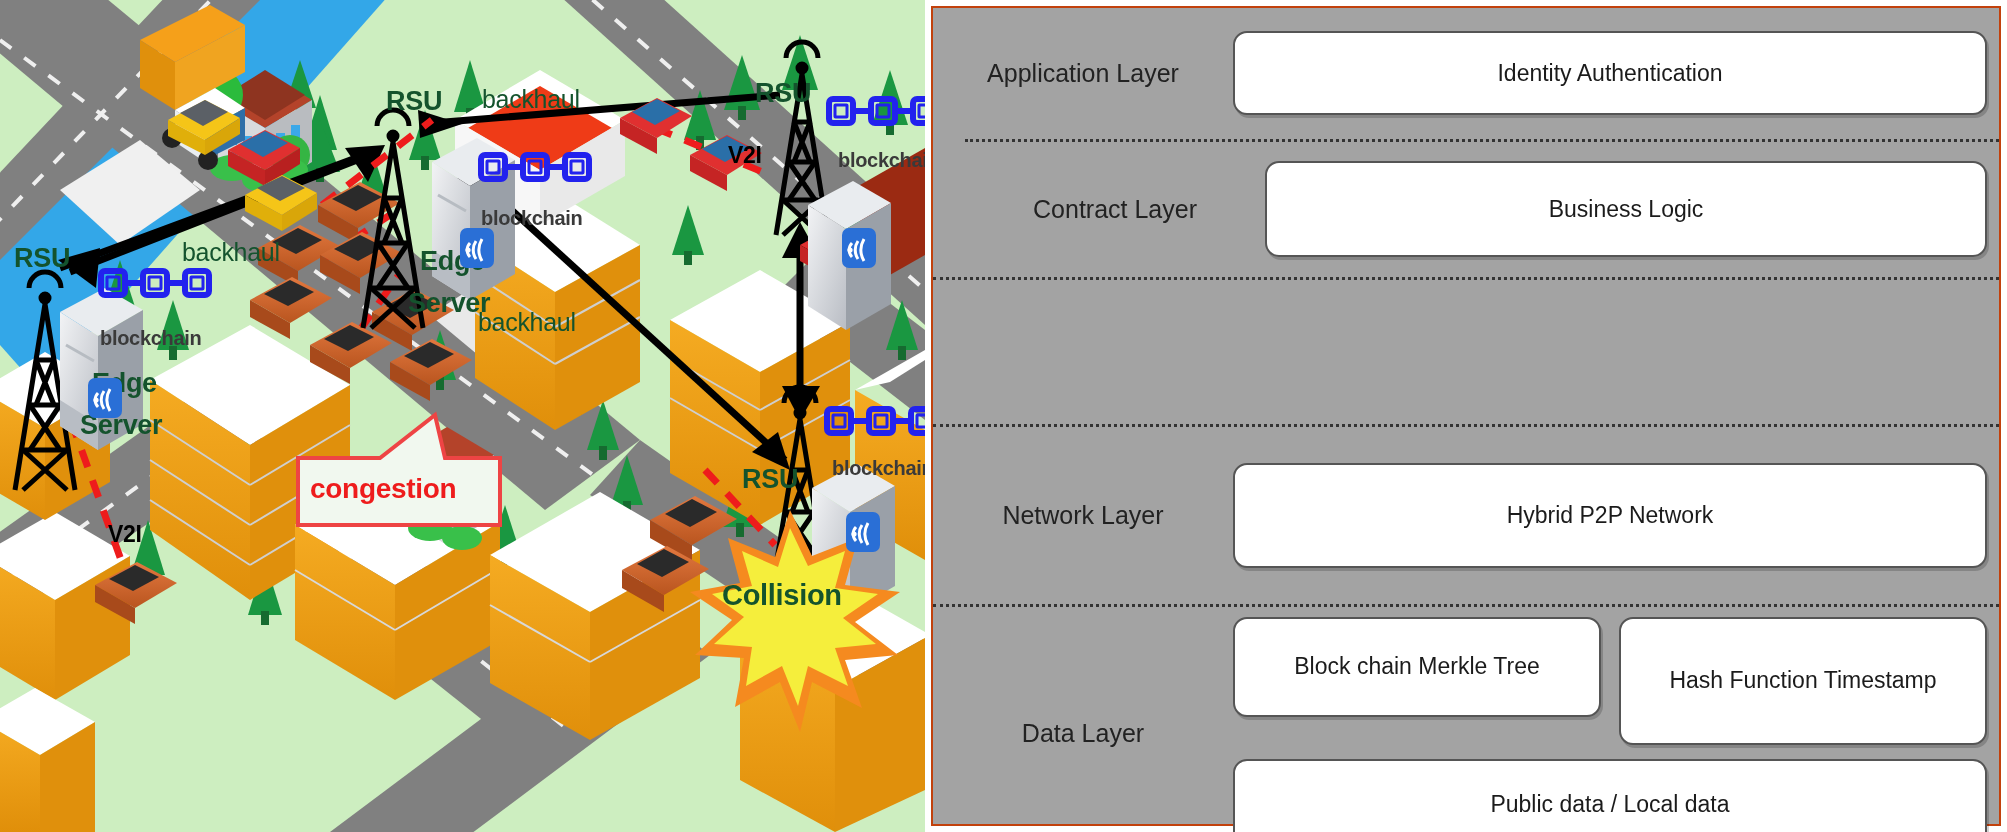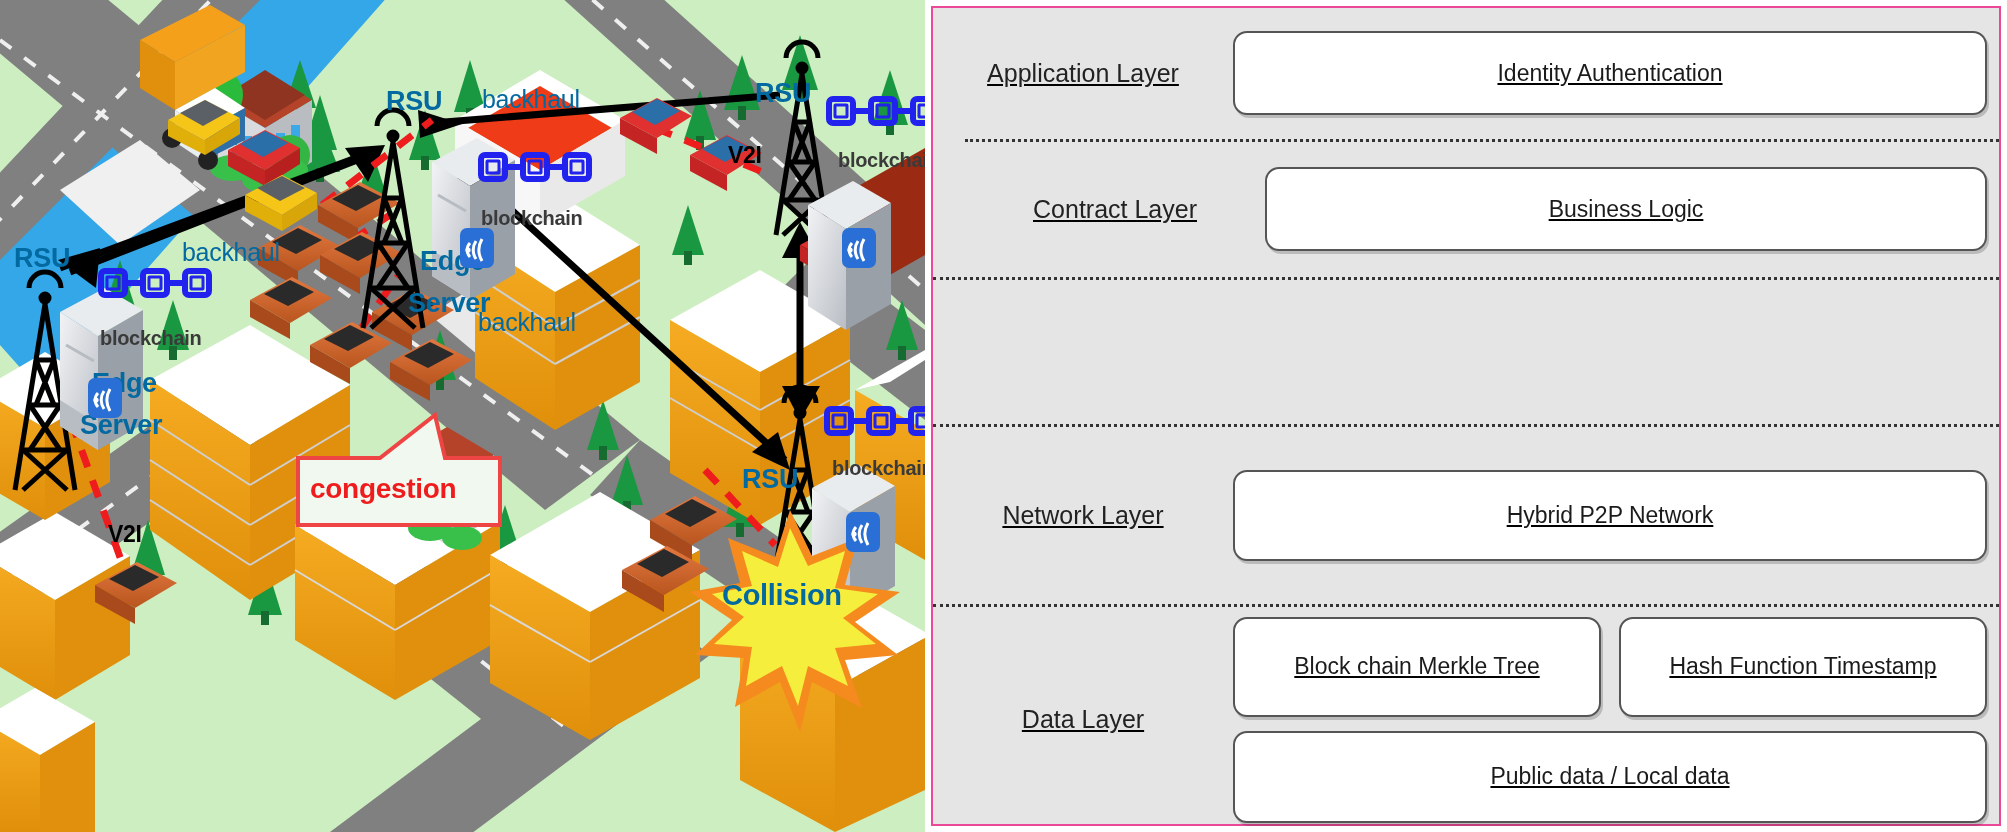--- a/index.html
+++ b/index.html
@@ -3,42 +3,42 @@
 <meta charset="utf-8">
 <style>
   html,body{margin:0;padding:0;background:#fff;}
   body{width:2007px;height:832px;font-family:"Liberation Sans",sans-serif;overflow:hidden;}
   .root{position:relative;width:2007px;height:832px;display:flex;}
 
   
   .map{position:relative;width:925px;height:832px;background:#cdeec0;overflow:hidden;flex:0 0 925px;}
   .map-svg{position:absolute;left:0;top:0;width:925px;height:832px;}
 
-  .lbl{position:absolute;font-family:"Liberation Sans",sans-serif;font-weight:bold;color:#0369a1;
+  .lbl{position:absolute;font-family:"Liberation Sans",sans-serif;font-weight:bold;color:#14532d;
        white-space:nowrap;line-height:1;letter-spacing:-0.3px;}
   .lbl.v2i{color:#000000;}
   .lbl.cong{color:#ee1c1c;}
   .lbl.gray{color:#3a3a3a;}
 
   
   .chain{position:absolute;display:flex;align-items:center;}
   .chain .blk{width:30px;height:30px;border:6px solid #2222ee;border-radius:7px;
               background:transparent;box-sizing:border-box;position:relative;}
   .chain .blk::after{content:"";position:absolute;left:50%;top:50%;width:9px;height:9px;
               transform:translate(-50%,-50%);border:3px solid #2222ee;border-radius:2px;}
   .chain .lnk{width:12px;height:6px;background:#2222ee;}
 
   
   .wifi{position:absolute;width:34px;height:40px;background:#2a6fd6;border-radius:7px;}
   .wifi svg{position:absolute;left:4px;top:5px;}
 
   
   .stack{position:relative;flex:1 1 auto;height:832px;background:#fff;padding:0;box-sizing:border-box;}
-  .stack-frame{position:absolute;left:6px;top:6px;right:6px;bottom:6px;border:2px solid #ec4899;
-               box-sizing:border-box;display:flex;flex-direction:column;background:#e5e5e5;text-decoration:underline;}
+  .stack-frame{position:absolute;left:6px;top:6px;right:6px;bottom:6px;border:2px solid #c2410c;
+               box-sizing:border-box;display:flex;flex-direction:column;background:#a3a3a3;}
   .layer{position:relative;display:flex;align-items:center;box-sizing:border-box;}
   .layer + .layer{border-top:3px dotted #333;}
   .layer .lname{width:300px;flex:0 0 300px;text-align:center;font-size:25px;color:#222;
                 font-family:"Liberation Sans",sans-serif;}
   .layer .lbody{flex:1 1 auto;display:flex;gap:16px;flex-wrap:wrap;align-items:center;
                 justify-content:flex-start;padding-right:12px;}
   .card{border:2px solid #555;border-radius:14px;background:#fff;box-sizing:border-box;
         display:flex;align-items:center;justify-content:center;text-align:center;
         font-size:23px;color:#1b1b1b;padding:8px 10px;
         box-shadow:2px 3px 0 rgba(0,0,0,0.18);font-family:"Liberation Sans",sans-serif;}
@@ -658,40 +658,40 @@
       <div class="layer" style="flex:0 0 16%;">
         <div class="lname">Application Layer</div>
         <div class="lbody">
           <div class="card wide" style="height:84px;">Identity Authentication</div>
         </div>
       </div>
 
       <div class="layer" style="flex:0 0 17%;margin-left:32px;">
         <div class="lname">Contract Layer</div>
         <div class="lbody">
-          <div class="card wide" style="height:84px;">Business Logic</div>
+          <div class="card wide" style="height:96px;">Business Logic</div>
         </div>
       </div>
 
       <div class="layer" style="flex:0 0 18%;">
       </div>
 
       <div class="layer" style="flex:0 0 22%;">
         <div class="lname">Network Layer</div>
         <div class="lbody" style="gap:18px;">
-          <div class="card" style="flex:1 1 0;height:91px;">Hybrid P2P Network</div>
+          <div class="card" style="flex:1 1 0;height:105px;">Hybrid P2P Network</div>
         </div>
       </div>
 
       <div class="layer" style="flex:1 1 auto;">
         <div class="lname">Data Layer</div>
         <div class="lbody" style="flex-direction:column;gap:14px;padding-top:10px;padding-bottom:10px;">
           <div style="display:flex;gap:18px;width:100%;">
             <div class="card" style="flex:1 1 0;height:100px;">Block chain Merkle Tree</div>
-            <div class="card" style="flex:1 1 0;height:100px;">Hash Function Timestamp</div>
+            <div class="card" style="flex:1 1 0;height:128px;">Hash Function Timestamp</div>
           </div>
           <div class="card wide" style="height:92px;">Public data / Local data</div>
         </div>
       </div>
 
     </div>
   </div>
 
 </div>
 

